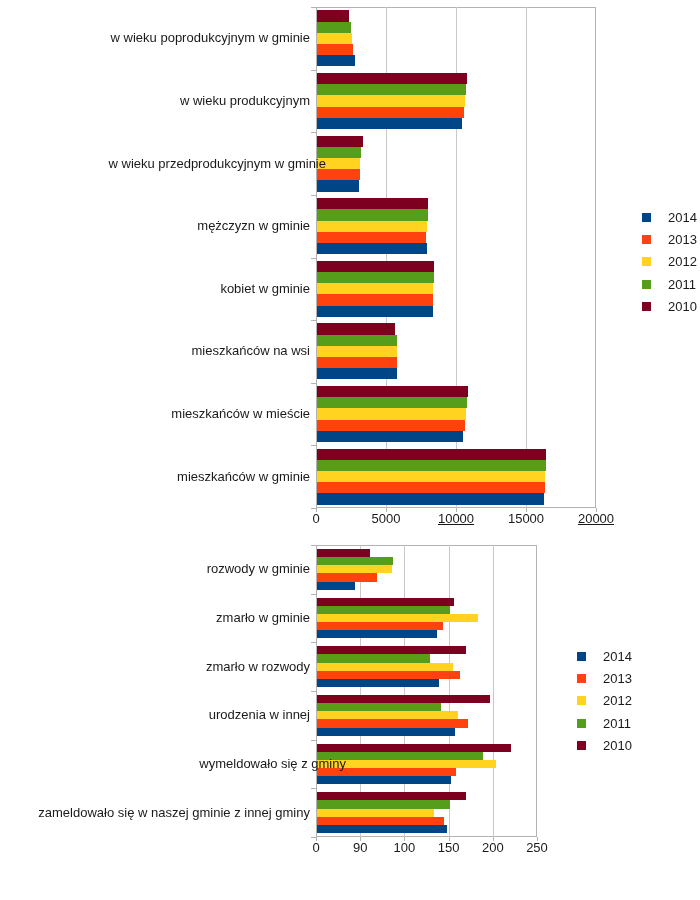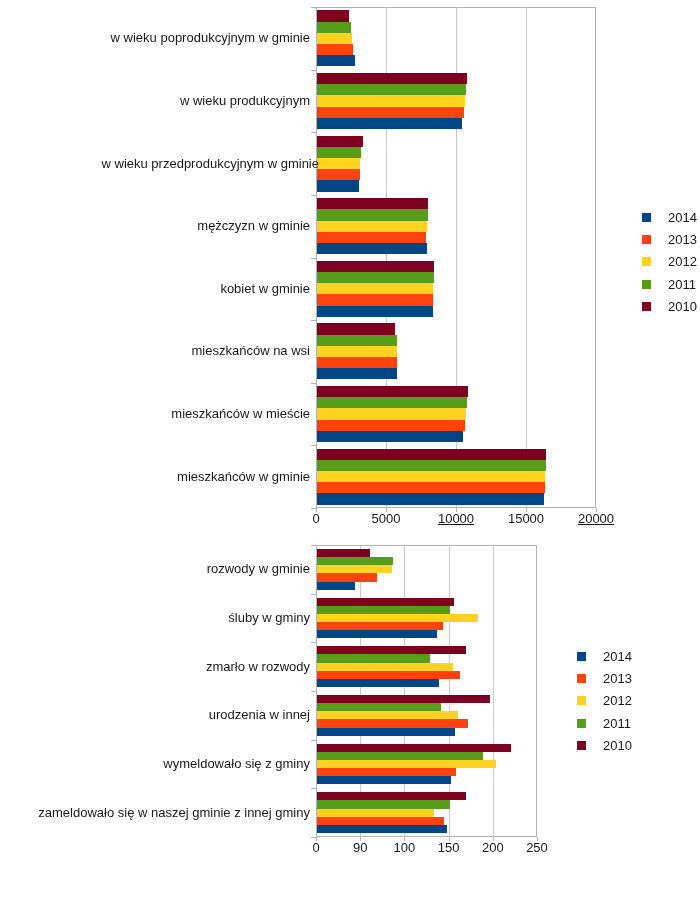--- a/index.html
+++ b/index.html
@@ -37,21 +37,21 @@
       <div class="bar" style="left: 317px; top: 84.1375px; width: 149.38px; height: 11.2px; background: rgb(87, 157, 28);"></div>
       <div class="bar" style="left: 317px; top: 95.3375px; width: 148.12px; height: 11.2px; background: rgb(255, 211, 32);"></div>
       <div class="bar" style="left: 317px; top: 106.537px; width: 146.72px; height: 11.2px; background: rgb(255, 66, 14);"></div>
       <div class="bar" style="left: 317px; top: 117.737px; width: 144.9px; height: 11.2px; background: rgb(0, 69, 134);"></div>
       <div class="cat-label" style="left: 0px; width: 310px; top: 92.9375px;">w wieku produkcyjnym</div>
       <div class="bar" style="left: 317px; top: 135.562px; width: 45.78px; height: 11.2px; background: rgb(126, 0, 33);"></div>
       <div class="bar" style="left: 317px; top: 146.762px; width: 44.1px; height: 11.2px; background: rgb(87, 157, 28);"></div>
       <div class="bar" style="left: 317px; top: 157.963px; width: 43.4px; height: 11.2px; background: rgb(255, 211, 32);"></div>
       <div class="bar" style="left: 317px; top: 169.162px; width: 42.7px; height: 11.2px; background: rgb(255, 66, 14);"></div>
       <div class="bar" style="left: 317px; top: 180.363px; width: 41.72px; height: 11.2px; background: rgb(0, 69, 134);"></div>
-      <div class="cat-label" style="left: 9px; width: 310px; top: 155.562px;">w wieku przedprodukcyjnym w gminie</div>
+      <div class="cat-label" style="left: 16px; width: 310px; top: 155.562px;">w wieku przedprodukcyjnym w gminie</div>
       <div class="bar" style="left: 317px; top: 198.188px; width: 111.3px; height: 11.2px; background: rgb(126, 0, 33);"></div>
       <div class="bar" style="left: 317px; top: 209.387px; width: 111.16px; height: 11.2px; background: rgb(87, 157, 28);"></div>
       <div class="bar" style="left: 317px; top: 220.588px; width: 110.18px; height: 11.2px; background: rgb(255, 211, 32);"></div>
       <div class="bar" style="left: 317px; top: 231.787px; width: 109.48px; height: 11.2px; background: rgb(255, 66, 14);"></div>
       <div class="bar" style="left: 317px; top: 242.988px; width: 110.46px; height: 11.2px; background: rgb(0, 69, 134);"></div>
       <div class="cat-label" style="left: 0px; width: 310px; top: 218.188px;">mężczyzn w gminie</div>
       <div class="bar" style="left: 317px; top: 260.812px; width: 117.46px; height: 11.2px; background: rgb(126, 0, 33);"></div>
       <div class="bar" style="left: 317px; top: 272.012px; width: 116.9px; height: 11.2px; background: rgb(87, 157, 28);"></div>
       <div class="bar" style="left: 317px; top: 283.212px; width: 116.48px; height: 11.2px; background: rgb(255, 211, 32);"></div>
       <div class="bar" style="left: 317px; top: 294.413px; width: 116.2px; height: 11.2px; background: rgb(255, 66, 14);"></div>
@@ -127,39 +127,39 @@
       <div class="bar" style="left: 317px; top: 557.033px; width: 76.024px; height: 8.2px; background: rgb(87, 157, 28);"></div>
       <div class="bar" style="left: 317px; top: 565.233px; width: 75.14px; height: 8.2px; background: rgb(255, 211, 32);"></div>
       <div class="bar" style="left: 317px; top: 573.433px; width: 60.112px; height: 8.2px; background: rgb(255, 66, 14);"></div>
       <div class="bar" style="left: 317px; top: 581.633px; width: 38.012px; height: 8.2px; background: rgb(0, 69, 134);"></div>
       <div class="cat-label" style="left: 0px; width: 310px; top: 561.333px;">rozwody w gminie</div>
       <div class="bar" style="left: 317px; top: 597.5px; width: 137.02px; height: 8.2px; background: rgb(126, 0, 33);"></div>
       <div class="bar" style="left: 317px; top: 605.7px; width: 132.6px; height: 8.2px; background: rgb(87, 157, 28);"></div>
       <div class="bar" style="left: 317px; top: 613.9px; width: 160.888px; height: 8.2px; background: rgb(255, 211, 32);"></div>
       <div class="bar" style="left: 317px; top: 622.1px; width: 125.528px; height: 8.2px; background: rgb(255, 66, 14);"></div>
       <div class="bar" style="left: 317px; top: 630.3px; width: 120.224px; height: 8.2px; background: rgb(0, 69, 134);"></div>
-      <div class="cat-label" style="left: 0px; width: 310px; top: 610px;">śluby w gminy</div>
+      <div class="cat-label" style="left: 0px; width: 310px; top: 610px;">zmarło w gminie</div>
       <div class="bar" style="left: 317px; top: 646.167px; width: 148.512px; height: 8.2px; background: rgb(126, 0, 33);"></div>
       <div class="bar" style="left: 317px; top: 654.367px; width: 113.152px; height: 8.2px; background: rgb(87, 157, 28);"></div>
       <div class="bar" style="left: 317px; top: 662.567px; width: 136.136px; height: 8.2px; background: rgb(255, 211, 32);"></div>
       <div class="bar" style="left: 317px; top: 670.767px; width: 143.208px; height: 8.2px; background: rgb(255, 66, 14);"></div>
       <div class="bar" style="left: 317px; top: 678.967px; width: 121.992px; height: 8.2px; background: rgb(0, 69, 134);"></div>
       <div class="cat-label" style="left: 0px; width: 310px; top: 658.667px;">zmarło w rozwody</div>
       <div class="bar" style="left: 317px; top: 694.833px; width: 173.264px; height: 8.2px; background: rgb(126, 0, 33);"></div>
       <div class="bar" style="left: 317px; top: 703.033px; width: 123.76px; height: 8.2px; background: rgb(87, 157, 28);"></div>
       <div class="bar" style="left: 317px; top: 711.233px; width: 140.556px; height: 8.2px; background: rgb(255, 211, 32);"></div>
       <div class="bar" style="left: 317px; top: 719.433px; width: 151.164px; height: 8.2px; background: rgb(255, 66, 14);"></div>
       <div class="bar" style="left: 317px; top: 727.633px; width: 137.904px; height: 8.2px; background: rgb(0, 69, 134);"></div>
       <div class="cat-label" style="left: 0px; width: 310px; top: 707.333px;">urodzenia w innej</div>
       <div class="bar" style="left: 317px; top: 743.5px; width: 193.596px; height: 8.2px; background: rgb(126, 0, 33);"></div>
       <div class="bar" style="left: 317px; top: 751.7px; width: 166.192px; height: 8.2px; background: rgb(87, 157, 28);"></div>
       <div class="bar" style="left: 317px; top: 759.9px; width: 178.568px; height: 8.2px; background: rgb(255, 211, 32);"></div>
       <div class="bar" style="left: 317px; top: 768.1px; width: 138.788px; height: 8.2px; background: rgb(255, 66, 14);"></div>
       <div class="bar" style="left: 317px; top: 776.3px; width: 134.368px; height: 8.2px; background: rgb(0, 69, 134);"></div>
-      <div class="cat-label" style="left: 0px; width: 310px; top: 756px;">wymeldowało się z gminy</div>
+      <div class="cat-label" style="left: 0px; width: 310px; top: 756px; padding-left: 36px;">wymeldowało się z gminy</div>
       <div class="bar" style="left: 317px; top: 792.167px; width: 148.512px; height: 8.2px; background: rgb(126, 0, 33);"></div>
       <div class="bar" style="left: 317px; top: 800.367px; width: 133.484px; height: 8.2px; background: rgb(87, 157, 28);"></div>
       <div class="bar" style="left: 317px; top: 808.567px; width: 116.688px; height: 8.2px; background: rgb(255, 211, 32);"></div>
       <div class="bar" style="left: 317px; top: 816.767px; width: 127.296px; height: 8.2px; background: rgb(255, 66, 14);"></div>
       <div class="bar" style="left: 317px; top: 824.967px; width: 129.948px; height: 8.2px; background: rgb(0, 69, 134);"></div>
       <div class="cat-label" style="left: 0px; width: 310px; top: 804.667px;">zameldowało się w naszej gminie z innej gminy</div>
       <div class="tick-mark" style="left: 311px; top: 545px; width: 5px; height: 1px;"></div>
       <div class="tick-mark" style="left: 311px; top: 593.667px; width: 5px; height: 1px;"></div>
       <div class="tick-mark" style="left: 311px; top: 642.333px; width: 5px; height: 1px;"></div>
       <div class="tick-mark" style="left: 311px; top: 691px; width: 5px; height: 1px;"></div>

